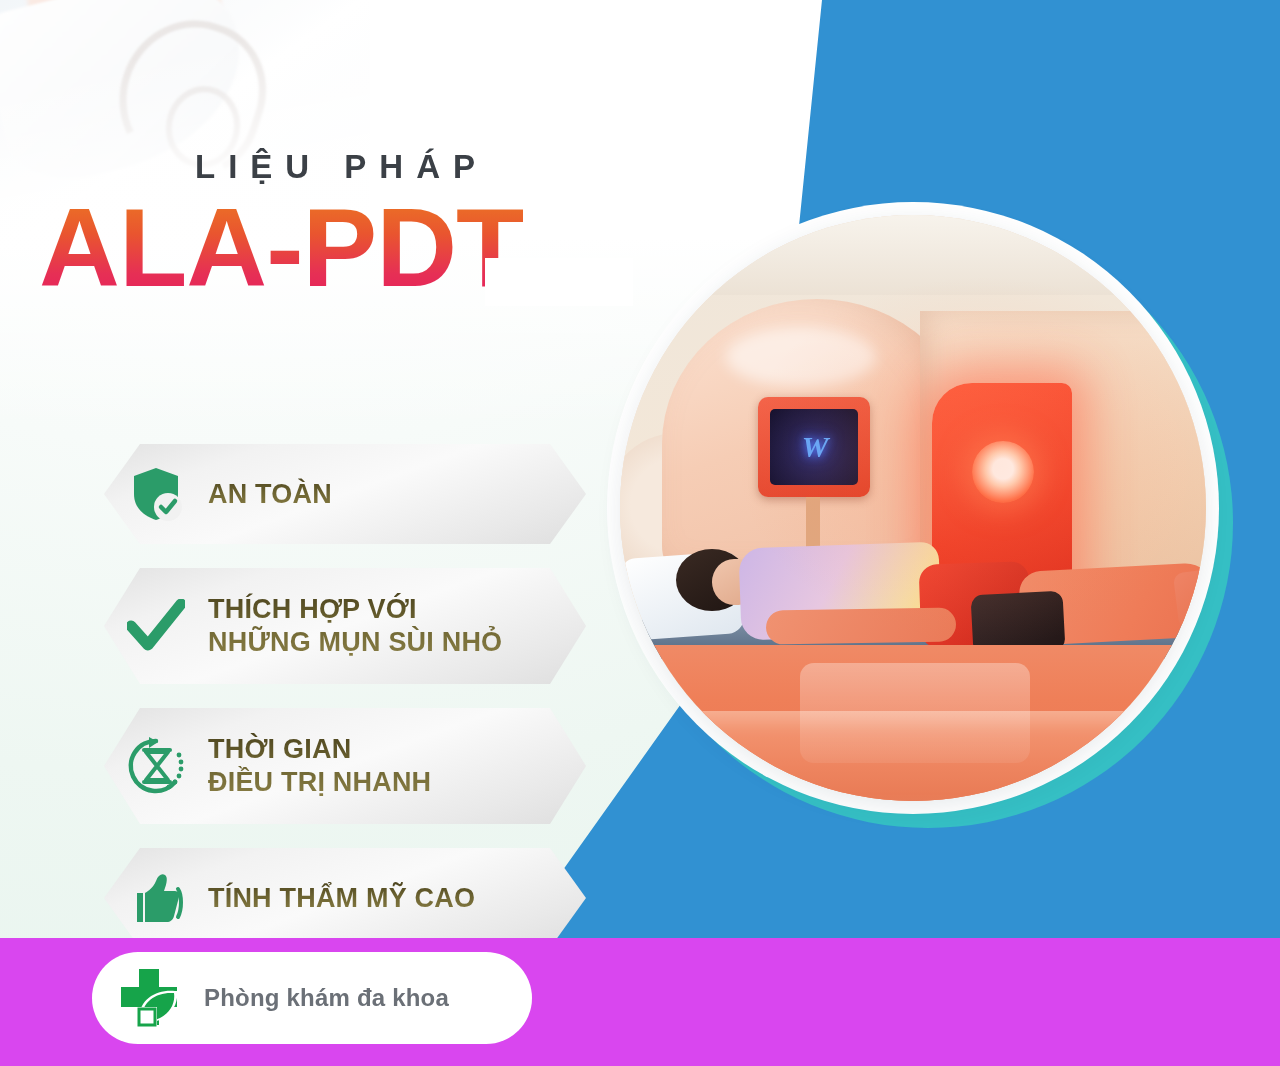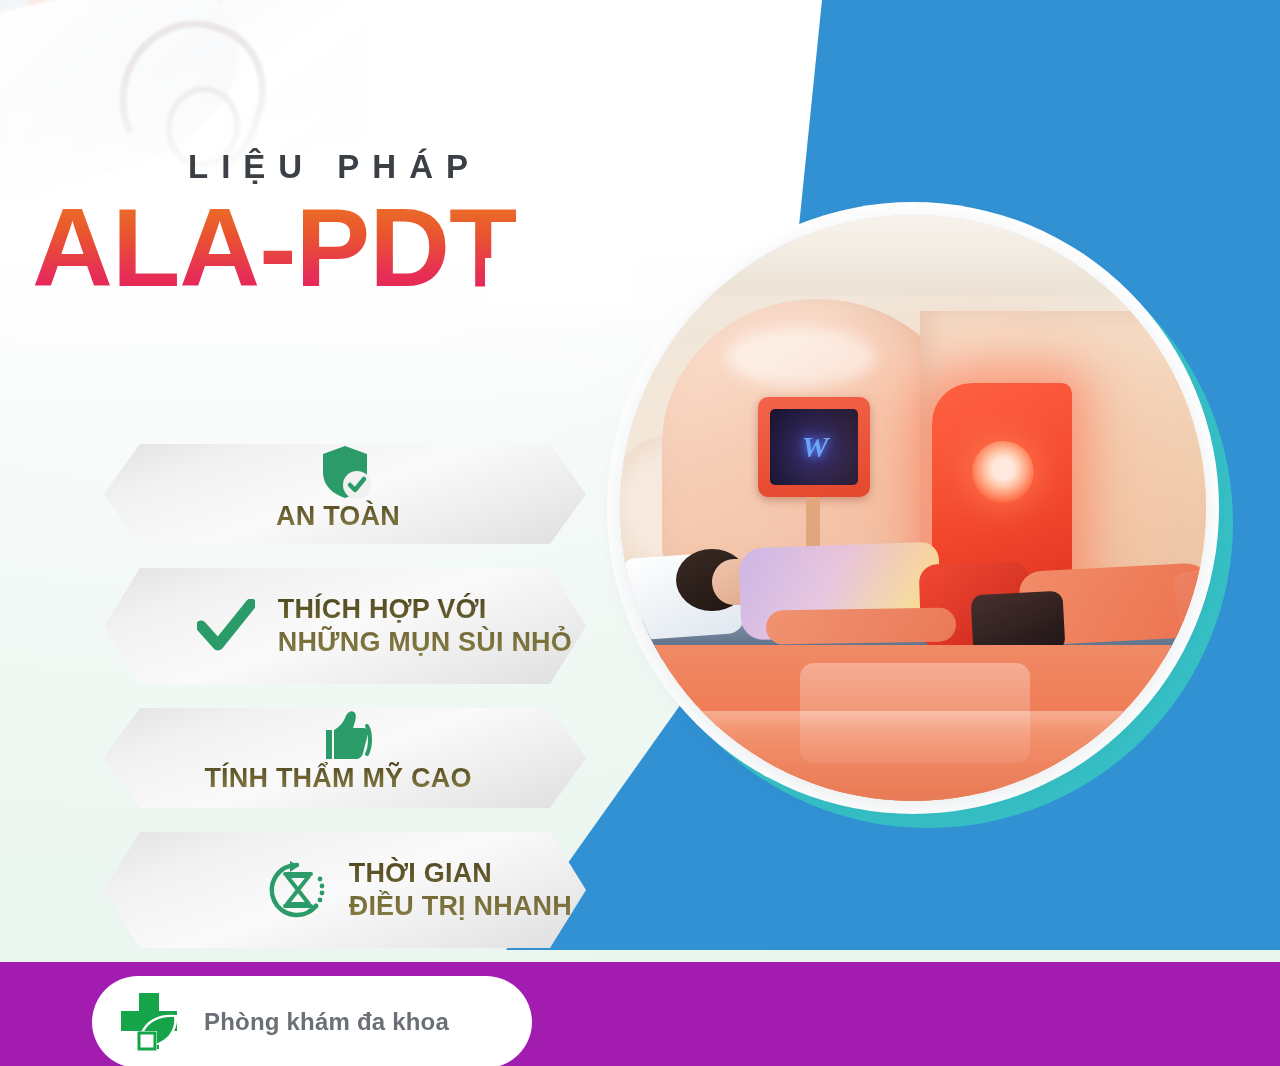--- a/index.html
+++ b/index.html
@@ -210,21 +210,21 @@
   .ph-glare{
     left:0;top:0;width:100%;height:100%;
     background:radial-gradient(60% 45% at 62% 42%, rgba(255,140,90,.22) 0%, rgba(255,140,90,0) 70%);
   }
   .ph-shield{
     left:180px;top:448px;width:230px;height:100px;border-radius:14px;
     background:linear-gradient(180deg,rgba(255,255,255,.32),rgba(255,255,255,.08));
   }
 
   
-  .headline{position:absolute;left:188px;top:150px;}
+  .headline{position:absolute;left:195px;top:150px;}
   .kicker{
     font-size:33px;font-weight:bold;letter-spacing:13px;
     color:#3b4046;line-height:1;
     font-family:"Liberation Sans",sans-serif;
   }
   .brand{
     margin-top:6px;margin-left:-156px;
     font-size:112px;font-weight:bold;line-height:1.05;
     letter-spacing:-1px;
     font-family:"Liberation Sans",sans-serif;
@@ -240,42 +240,42 @@
   .features{position:absolute;left:104px;top:444px;width:490px;}
   .badge{
     position:relative;
     width:482px;
     margin-bottom:24px;
     display:flex;align-items:center;
     background:linear-gradient(160deg,#e2e2e2 0%,#f2f2f2 22%,#fafafa 50%,#e9e9e9 82%,#dedede 100%);
     clip-path:polygon(36px 0,446px 0,482px 50%,446px 100%,36px 100%,0 50%);
     filter:drop-shadow(0 5px 7px rgba(90,110,100,.22));
   }
-  .badge.h1{height:100px;flex-direction:column;}
-  .badge.h2{height:116px;justify-content:flex-end;}
+  .badge.h1{height:100px;}
+  .badge.h2{height:116px;}
   .badge-icon{
     width:104px;min-width:104px;
     display:flex;align-items:center;justify-content:center;
     color:#2b9c69;
   }
   .badge-label{
     font-size:27px;font-weight:bold;line-height:1.22;
     letter-spacing:.2px;
     font-family:"Liberation Sans",sans-serif;
     background:linear-gradient(180deg,#4d451f 0%,#6c6331 45%,#8a7f46 100%);
     -webkit-background-clip:text;background-clip:text;
     color:transparent;-webkit-text-fill-color:transparent;
     white-space:pre-line;
     padding-right:14px;
   }
 
   
   .footer{
-    position:absolute;left:0;bottom:0;width:1280px;height:104px;
-    background:#a21caf;
+    position:absolute;left:0;bottom:0;width:1280px;height:128px;
+    background:#d946ef;
   }
   .clinic-pill{
     position:absolute;left:92px;top:14px;
     width:440px;height:92px;border-radius:46px;
     background:#ffffff;
     display:flex;align-items:center;
   }
   .clinic-logo{
     width:112px;min-width:112px;display:flex;align-items:center;justify-content:center;
   }
@@ -378,31 +378,20 @@
     <div class="badge h2">
       <div class="badge-icon">
         <svg width="58" height="54" viewBox="0 0 58 54" aria-hidden="true">
           <path d="M4 27 L21 46 L54 5" fill="none" stroke="#2b9c69" stroke-width="11" stroke-linecap="round" stroke-linejoin="round"></path>
         </svg>
       </div>
       <div class="badge-label">THÍCH HỢP VỚI
 NHỮNG MỤN SÙI NHỎ</div>
     </div>
 
-    <div class="badge h1">
-      <div class="badge-icon">
-        <svg width="54" height="54" viewBox="0 0 54 54" aria-hidden="true">
-          <path d="M16 22 C16 22 24 18 27 10 C29 4 33 2 36 4 C39 6 38 12 35 20 L46 20 C49 20 51 23 50 26 L45 45 C44 49 41 51 38 51 L16 51 Z" fill="#2b9c69"></path>
-          <path d="M8 22 L14 22 L14 51 L8 51 Z" fill="#2b9c69"></path>
-          <path d="M49 18 C53 24 53 38 49 46" fill="none" stroke="#2b9c69" stroke-width="4" stroke-linecap="round"></path>
-        </svg>
-      </div>
-      <div class="badge-label">TÍNH THẨM MỸ CAO</div>
-    </div>
-
     <div class="badge h2">
       <div class="badge-icon">
         <svg width="62" height="62" viewBox="0 0 62 62" aria-hidden="true">
           <path d="M31 6 A25 25 0 1 0 50 47" fill="none" stroke="#2b9c69" stroke-width="4.5" stroke-linecap="round"></path>
           <path d="M24 2 L33 7 L24 13 Z" fill="#2b9c69"></path>
           <g fill="#2b9c69">
             <circle cx="54" cy="20" r="2.4"></circle>
               <circle cx="56" cy="27" r="2.4"></circle>
             <circle cx="56" cy="34" r="2.4"></circle>
               <circle cx="54" cy="41" r="2.4"></circle>
@@ -411,20 +400,31 @@
           </g>
           <path d="M21 17 L43 17 L32 31 L43 45 L21 45 L32 31 Z" fill="none" stroke="#2b9c69" stroke-width="4" stroke-linejoin="round"></path>
           <path d="M19 15 L45 15" stroke="#2b9c69" stroke-width="4" stroke-linecap="round"></path>
           <path d="M19 47 L45 47" stroke="#2b9c69" stroke-width="4" stroke-linecap="round"></path>
         </svg>
       </div>
       <div class="badge-label">THỜI GIAN
 ĐIỀU TRỊ NHANH</div>
     </div>
 
+    <div class="badge h1">
+      <div class="badge-icon">
+        <svg width="54" height="54" viewBox="0 0 54 54" aria-hidden="true">
+          <path d="M16 22 C16 22 24 18 27 10 C29 4 33 2 36 4 C39 6 38 12 35 20 L46 20 C49 20 51 23 50 26 L45 45 C44 49 41 51 38 51 L16 51 Z" fill="#2b9c69"></path>
+          <path d="M8 22 L14 22 L14 51 L8 51 Z" fill="#2b9c69"></path>
+          <path d="M49 18 C53 24 53 38 49 46" fill="none" stroke="#2b9c69" stroke-width="4" stroke-linecap="round"></path>
+        </svg>
+      </div>
+      <div class="badge-label">TÍNH THẨM MỸ CAO</div>
+    </div>
+
   </div>
 
   <div class="footer">
 
     <div class="clinic-pill">
       <div class="clinic-logo">
         <svg width="70" height="70" viewBox="0 0 70 70" aria-hidden="true">
           <path d="M26 6 L46 6 L46 24 L64 24 L64 44 L46 44 L46 62 L26 62 L26 44 L8 44 L8 24 L26 24 Z" fill="#16a44a"></path>
           <path d="M62 28 C44 26 26 36 26 56 C26 58 28 60 31 60 C54 60 66 44 64 28 Z" fill="#ffffff"></path>
           <path d="M60 30 C44 29 29 38 29 55 C29 57 31 58 33 58 C53 58 63 43 61 30 Z" fill="#16a44a"></path>

